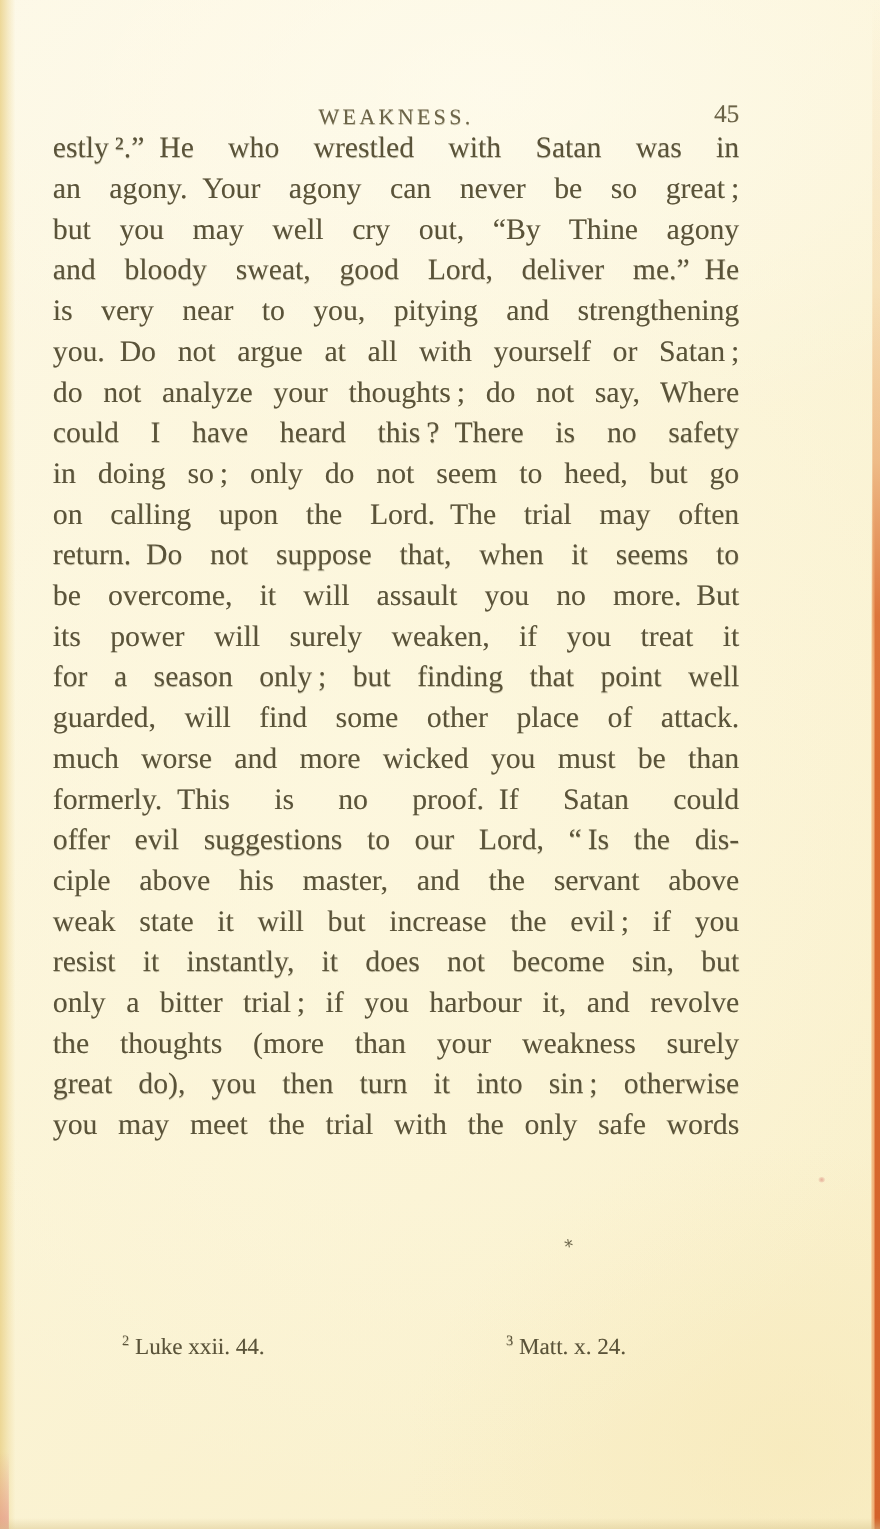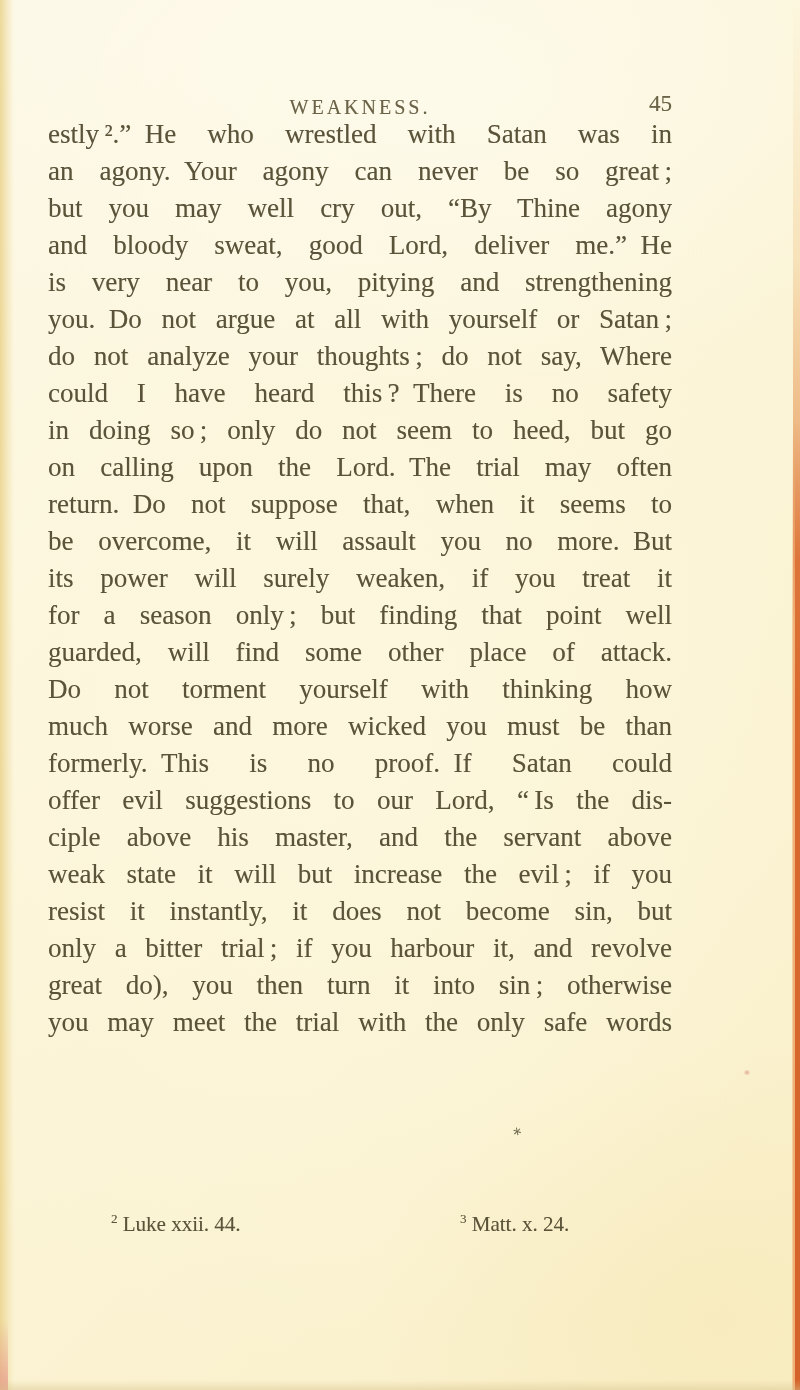--- a/index.html
+++ b/index.html
@@ -113,28 +113,28 @@
       <div class="bline"><span>you. Do not argue at all with yourself or Satan ;</span></div>
       <div class="bline"><span>do not analyze your thoughts ; do not say, Where</span></div>
       <div class="bline"><span>could I have heard this ? There is no safety</span></div>
       <div class="bline"><span>in doing so ; only do not seem to heed, but go</span></div>
       <div class="bline"><span>on calling upon the Lord. The trial may often</span></div>
       <div class="bline"><span>return. Do not suppose that, when it seems to</span></div>
       <div class="bline"><span>be overcome, it will assault you no more. But</span></div>
       <div class="bline"><span>its power will surely weaken, if you treat it</span></div>
       <div class="bline"><span>for a season only ; but finding that point well</span></div>
       <div class="bline"><span>guarded, will find some other place of attack.</span></div>
-      <div class="bline"><span>Do not torment yourself with thinking how</span></div>
       <div class="bline"><span>much worse and more wicked you must be than</span></div>
       <div class="bline"><span>formerly. This is no proof. If Satan could</span></div>
       <div class="bline"><span>offer evil suggestions to our Lord, “ Is the dis-</span></div>
       <div class="bline"><span>ciple above his master, and the servant above</span></div>
       <div class="bline"><span>weak state it will but increase the evil ; if you</span></div>
       <div class="bline"><span>resist it instantly, it does not become </span><span class="ital">sin</span><span>, but</span></div>
       <div class="bline"><span>only a bitter trial ; if you harbour it, and revolve</span></div>
+      <div class="bline"><span>the thoughts (more than your weakness surely</span></div>
       <div class="bline"><span>great do), you then turn it into sin ; otherwise</span></div>
       <div class="bline"><span>you may meet the trial with the only safe words</span></div>
     </div>
 
   <div class="footnotes">
       <span class="footnote"><sup>2</sup> Luke xxii. 44.</span>
       <span class="footnote"><sup>3</sup> Matt. x. 24.</span>
     </div>
 
   <span class="ink-blot">∗</span>

